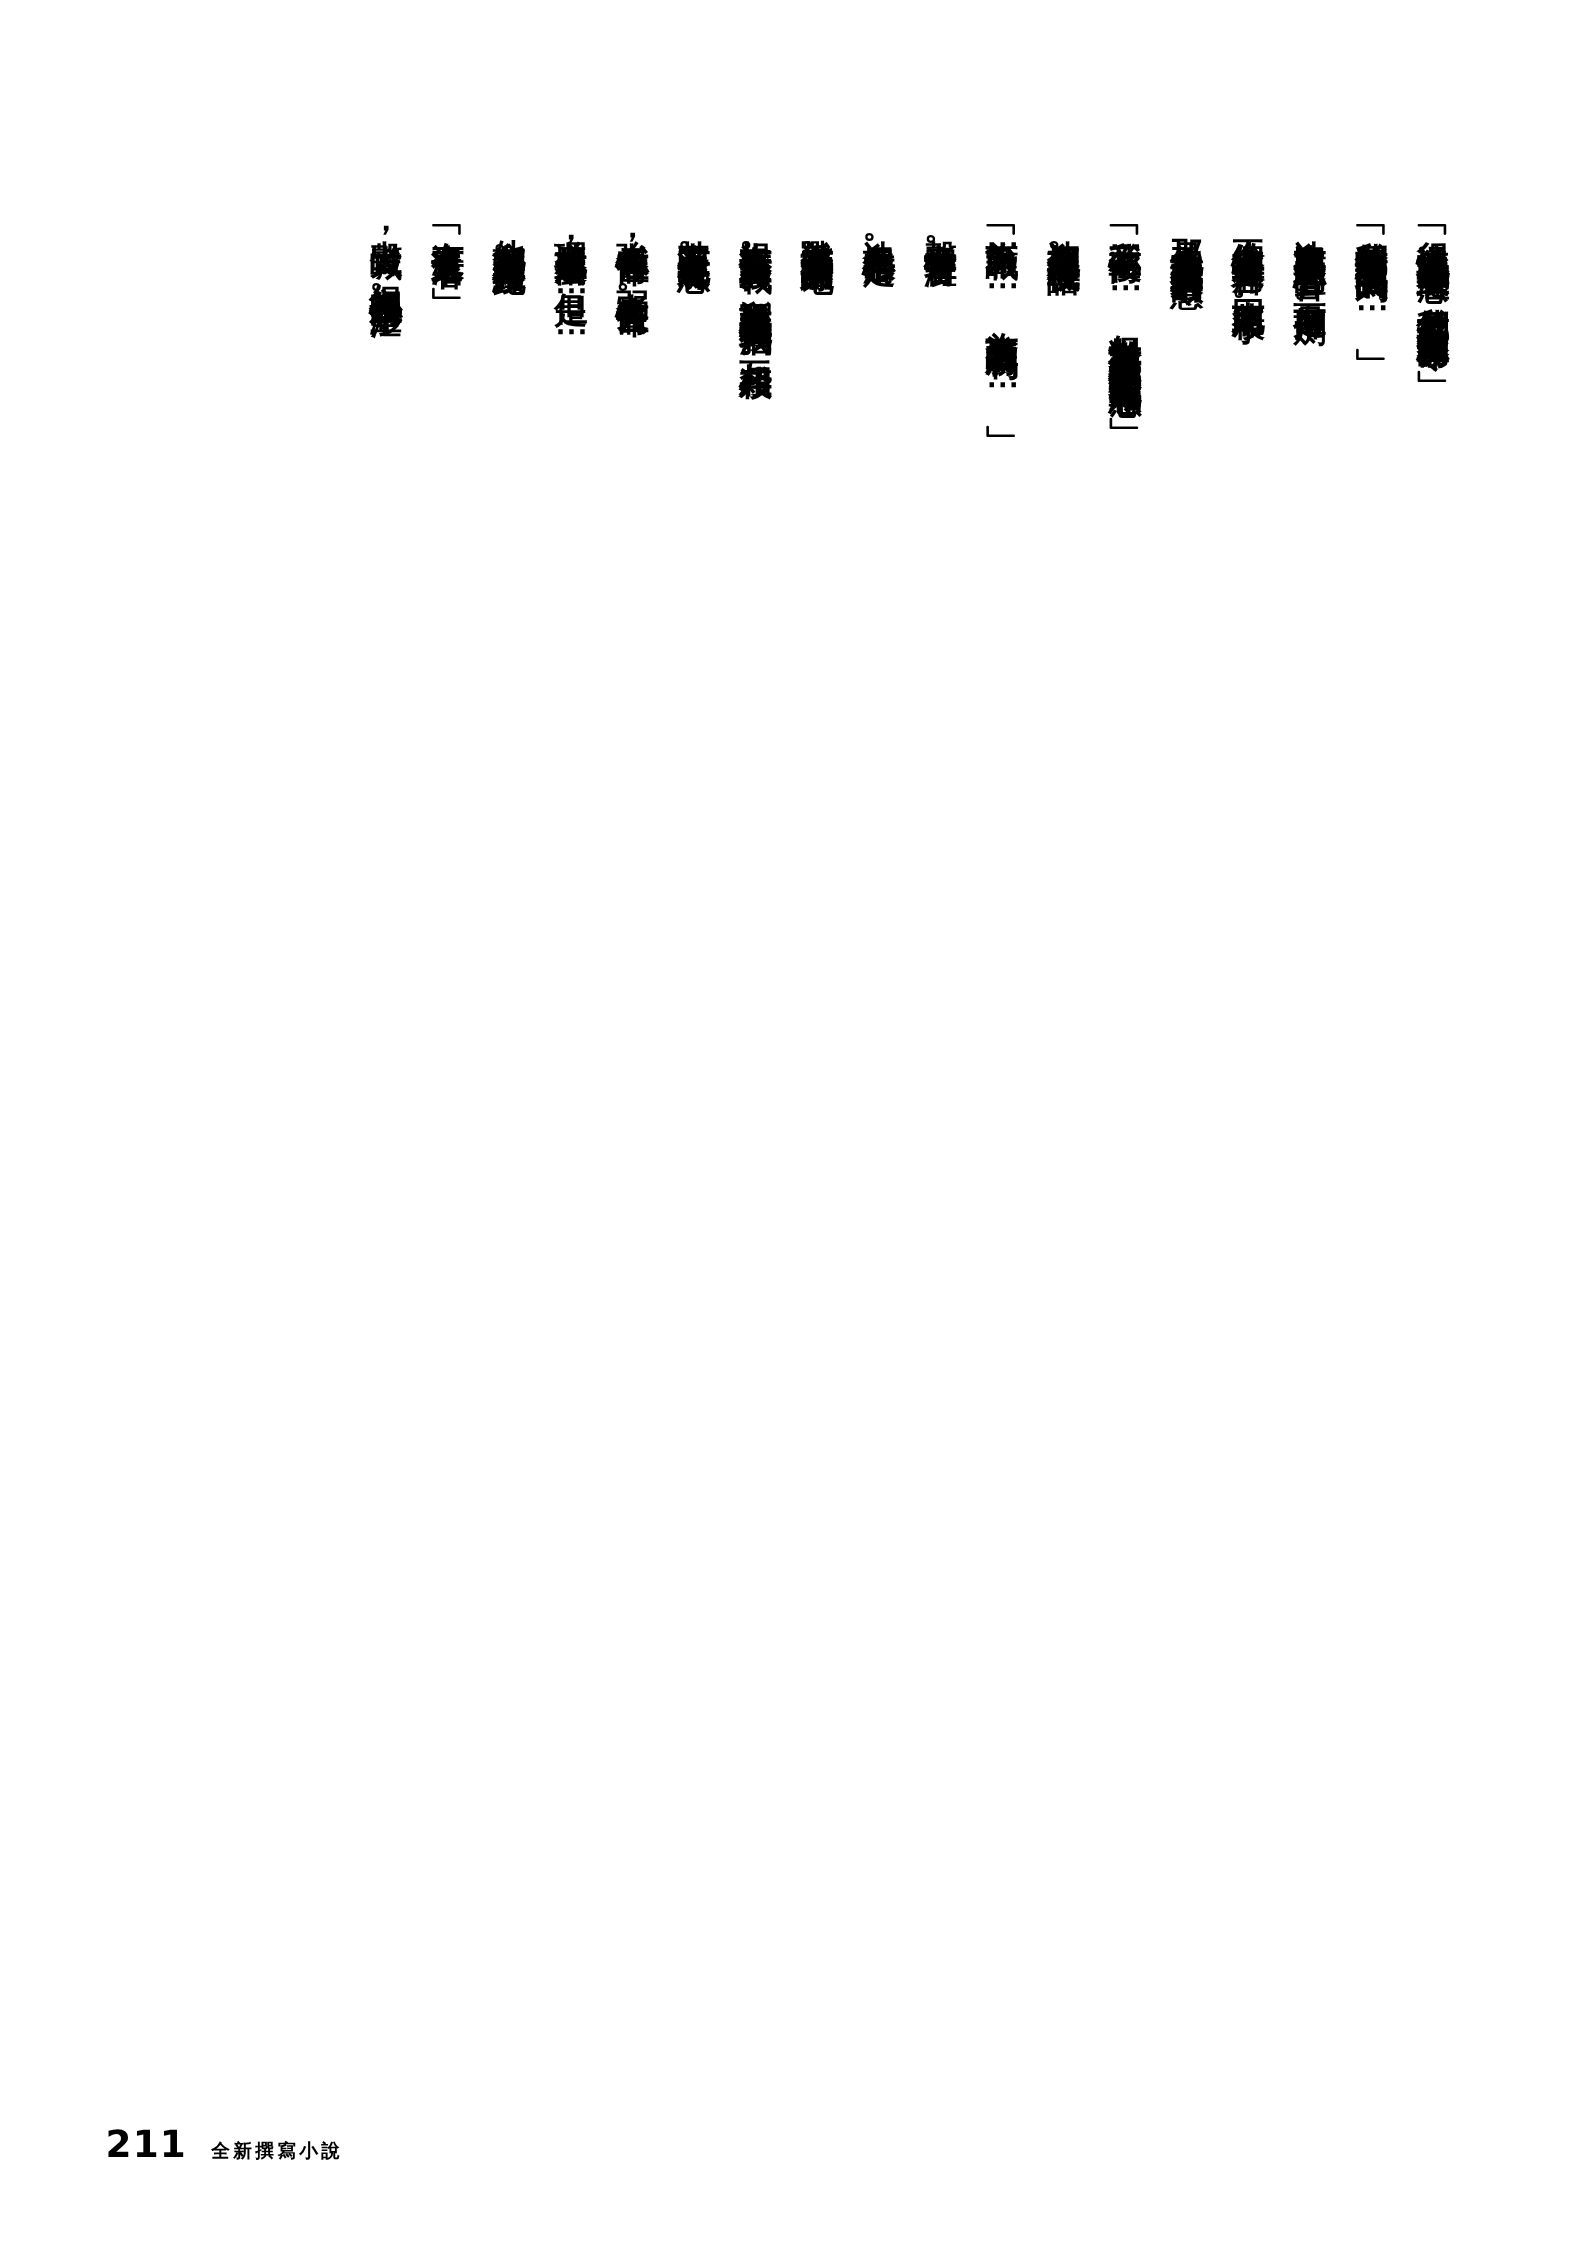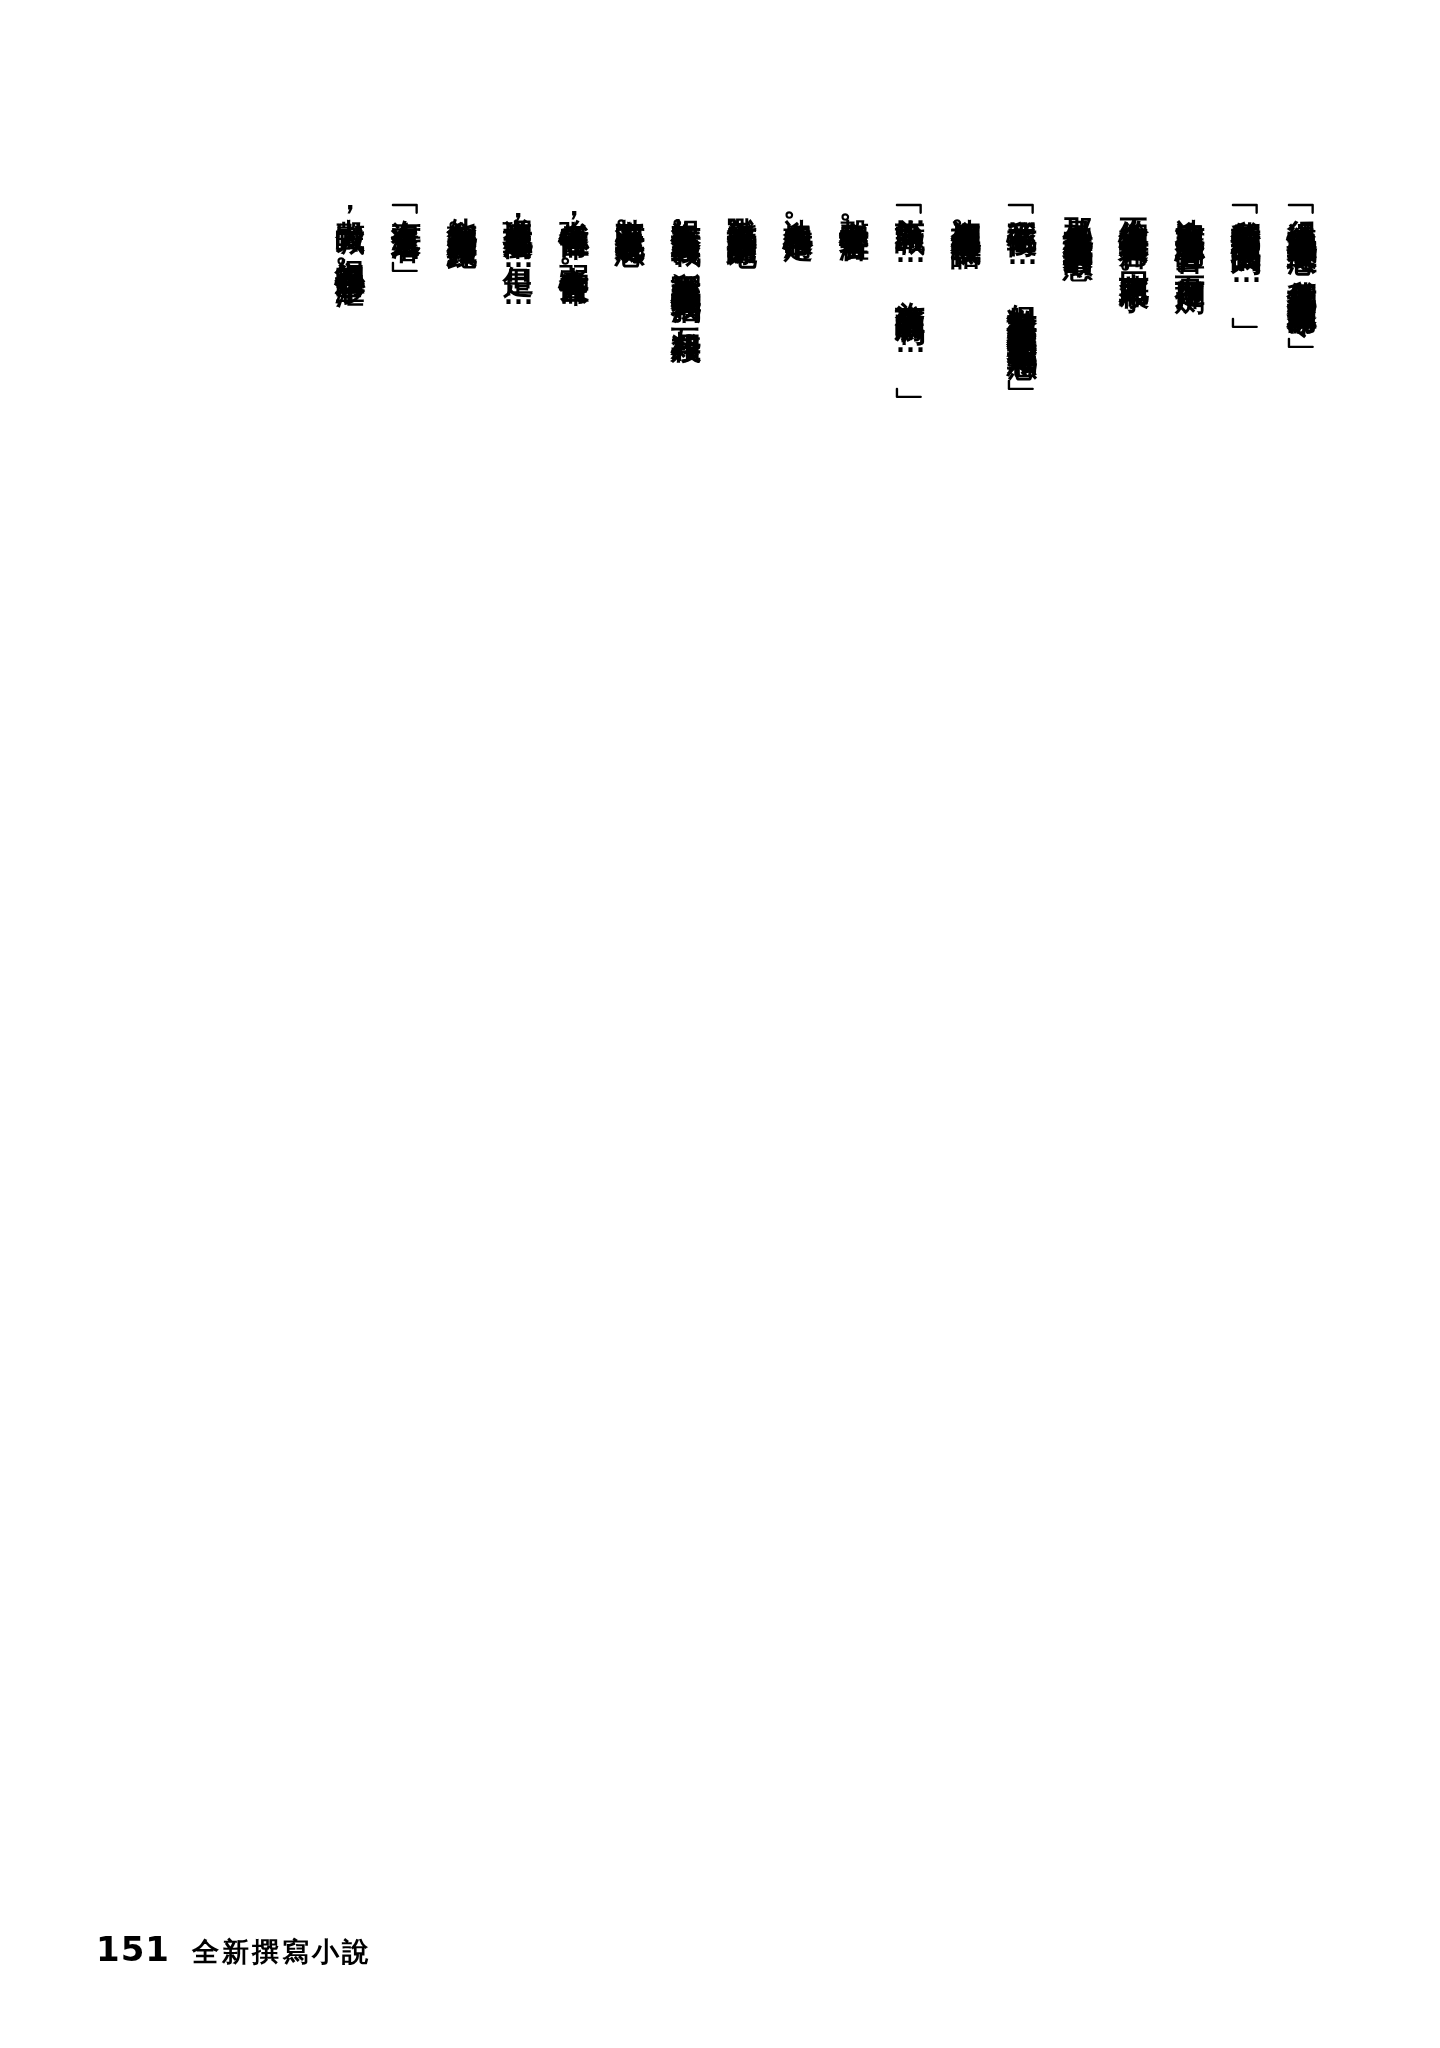--- a/index.html
+++ b/index.html
@@ -66,21 +66,21 @@
     align-items: baseline;
     gap: 22px;
   }
   .page-number {
     font-size: 34px;
     font-weight: 700;
     font-family: "DejaVu Sans", "Liberation Sans", sans-serif;
     letter-spacing: 1px;
   }
   .footer-title {
-    font-size: 27px;
+    font-size: 17px;
     font-weight: 700;
     font-family: "DejaVu Serif", "Liberation Serif", serif;
     letter-spacing: 3px;
   }
 </style>
 </head>
 <body>
 
 <div class="page">
 
@@ -99,17 +99,17 @@
     <p class="para indent">根本沒有什麼為正義而戰。所謂戰爭就是殺個你死我活、互相殘殺。</p>
     <p class="para indent">其中沒有正義也沒有邪惡。</p>
     <p class="para indent">強者會保住性命，弱者會失去性命。</p>
     <p class="para indent">道理就是這麼簡單，但是⋯⋯</p>
     <p class="para indent">他拿著劍在森林裡持續奔跑。</p>
     <p class="para indent">「有沒有人還活著？」</p>
     <p class="para indent">出聲大喊，但心裡很明白希望渺茫。</p>
   </div>
 
   <div class="footer">
-    <span class="page-number">151</span>
+    <span class="page-number">211</span>
     <span class="footer-title">全新撰寫小說</span>
   </div>
 
 </div>
 
 </body></html>

